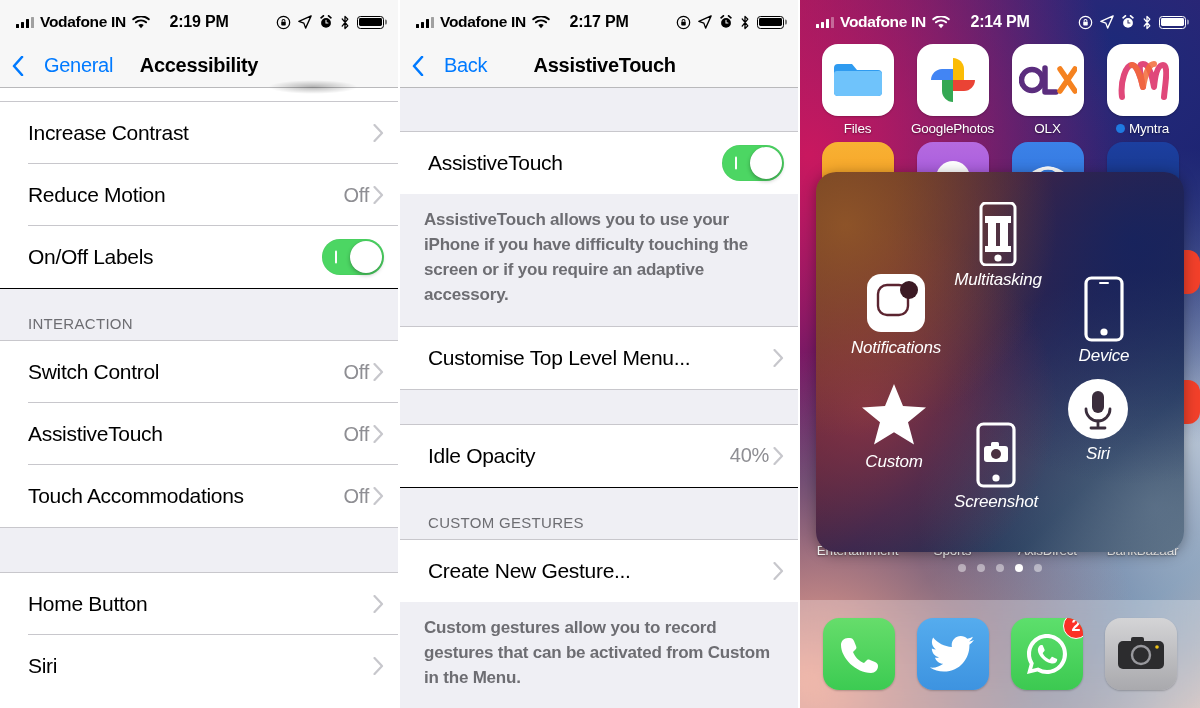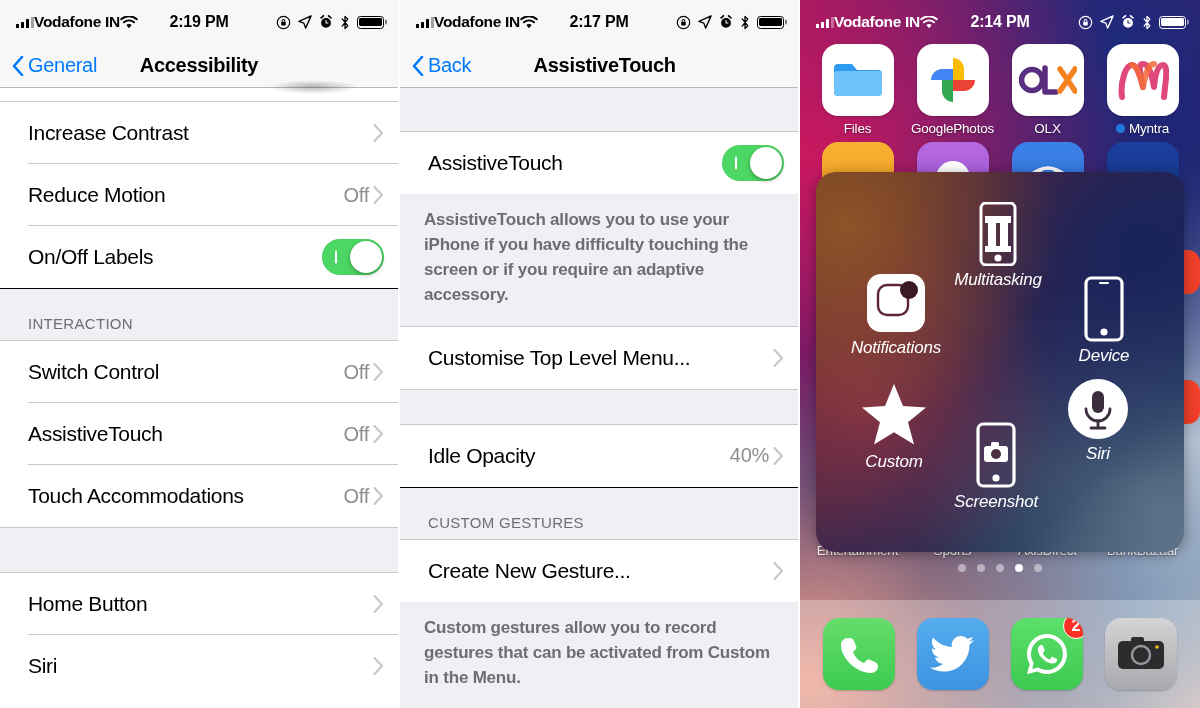--- a/index.html
+++ b/index.html
@@ -17,21 +17,21 @@
   .panel-3 { width: 400px; }
 
   
   .statusbar {
     height: 44px; display: flex; align-items: center;
     padding: 0 14px 0 16px; font-size: 16px; font-weight: 700;
     letter-spacing: -0.2px; position: relative; z-index: 5;
   }
   .sb-light { color: #000; background: #f7f7f7; }
   .sb-dark  { color: #fff; background: transparent; }
-  .sb-left { display: flex; align-items: center; }
+  .sb-left { display: flex; align-items: center; gap: 6px; }
   .sb-center { position: absolute; left: 0; right: 0; text-align: center;
                font-size: 16px; font-weight: 700; pointer-events: none; }
   .sb-right { margin-left: auto; display: flex; align-items: center; gap: 7px; position: relative; z-index: 2; }
   .bars { display: flex; align-items: flex-end; gap: 2px; height: 11px; }
   .bars i { width: 3px; border-radius: 0.5px; background: currentColor; display: block; }
   .bars i:nth-child(1){ height: 4px; }
   .bars i:nth-child(2){ height: 6px; }
   .bars i:nth-child(3){ height: 9px; }
   .bars i:nth-child(4){ height: 11px; opacity: .35; }
   .carrier { font-size: 15.5px; font-weight: 600; letter-spacing: -0.3px; }
@@ -46,21 +46,21 @@
     border-radius: 0 1.5px 1.5px 0; background: currentColor; opacity: .5;
   }
   .battery span { display: block; height: 100%; background: currentColor; border-radius: 1.4px; }
 
   
   .navbar {
     height: 44px; background: #f7f7f7; display: flex; align-items: center;
     padding: 0 12px; position: relative;
     border-bottom: 0.5px solid #b9b9bb;
   }
-  .nav-back { display: flex; align-items: center; gap: 4px; color: #007aff; cursor: pointer; }
+  .nav-back { display: flex; align-items: center; gap: 20px; color: #007aff; cursor: pointer; }
   .chev-back { width: 12px; height: 20px; flex: none; }
   .nav-back-label { font-size: 20px; letter-spacing: -0.3px; }
   .nav-title {
     position: absolute; left: 50%; transform: translateX(-50%);
     font-size: 20px; font-weight: 700; color: #000; letter-spacing: -0.3px;
     white-space: nowrap;
   }
   .panel-2 .nav-title { transform: translateX(-46%); }
 
   

